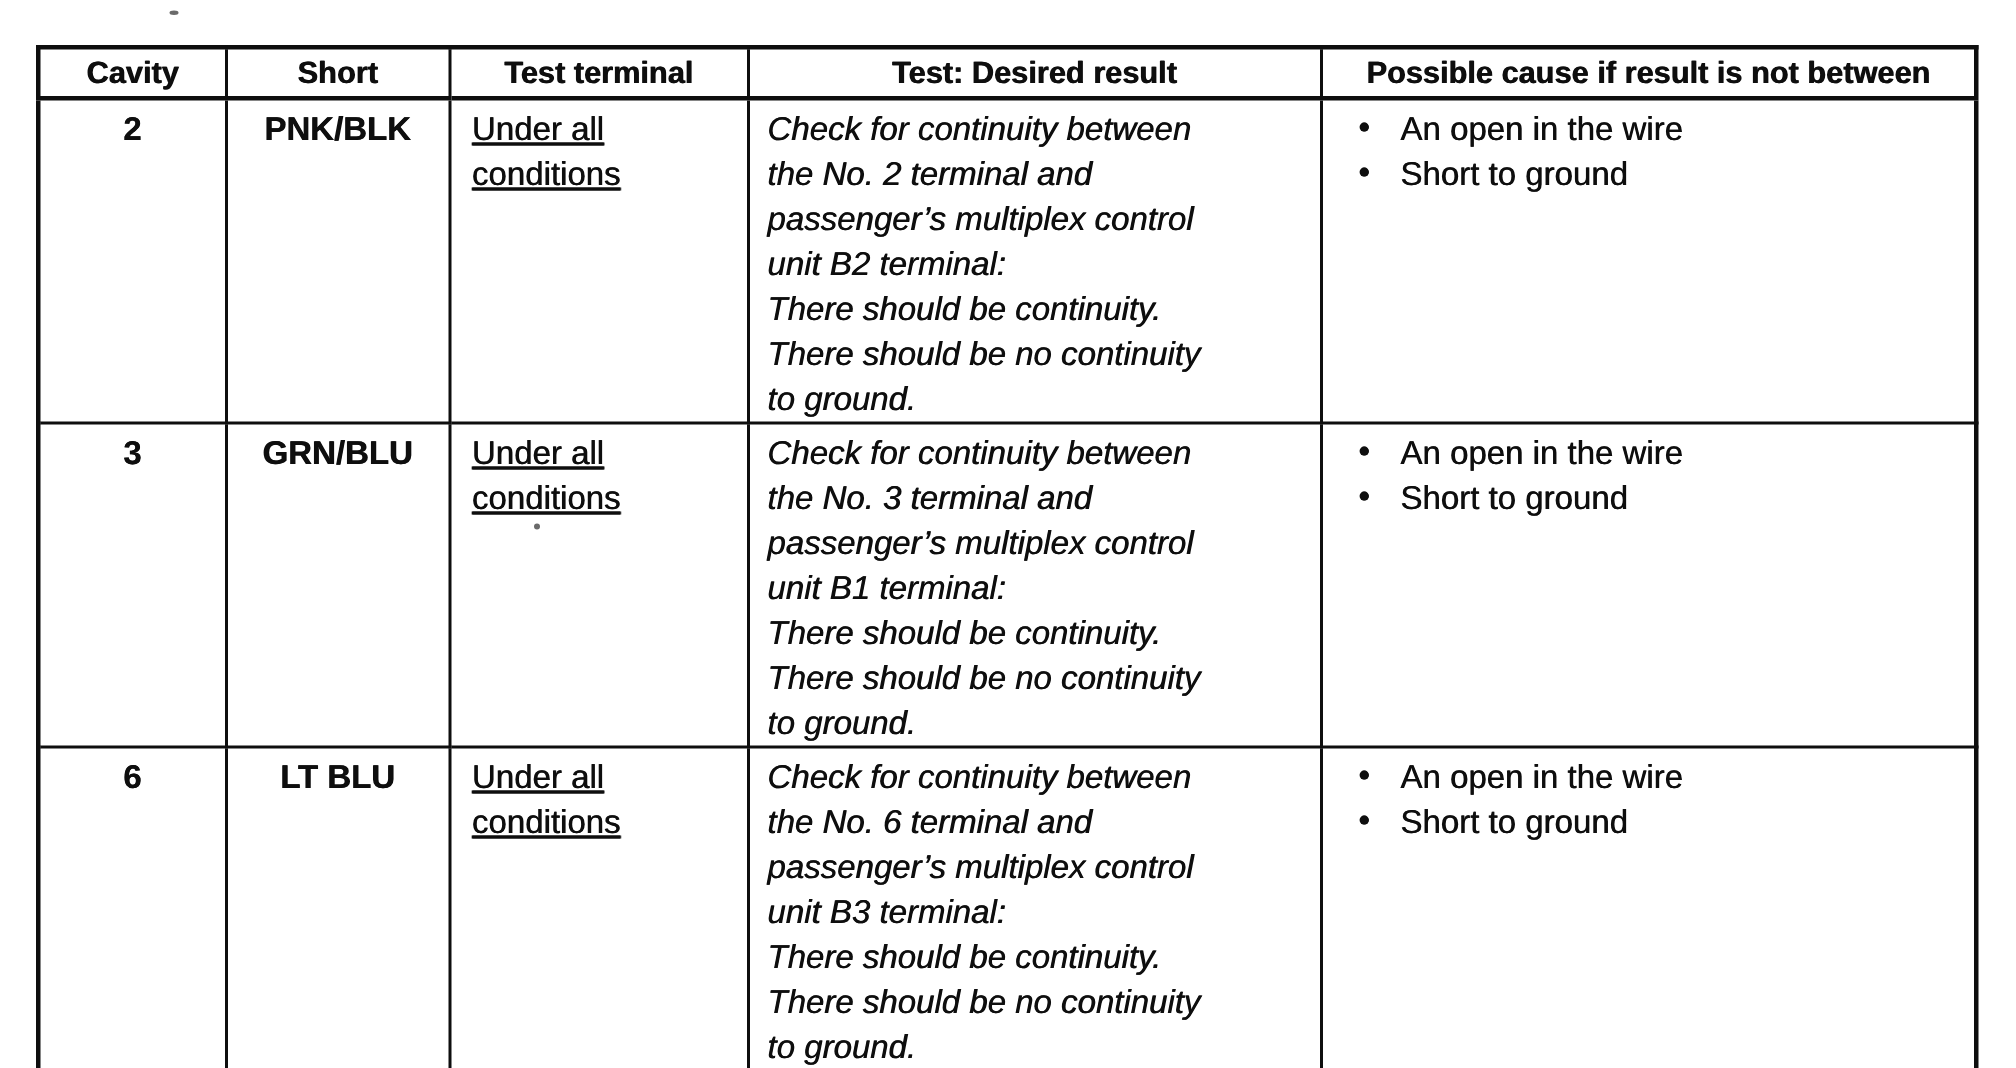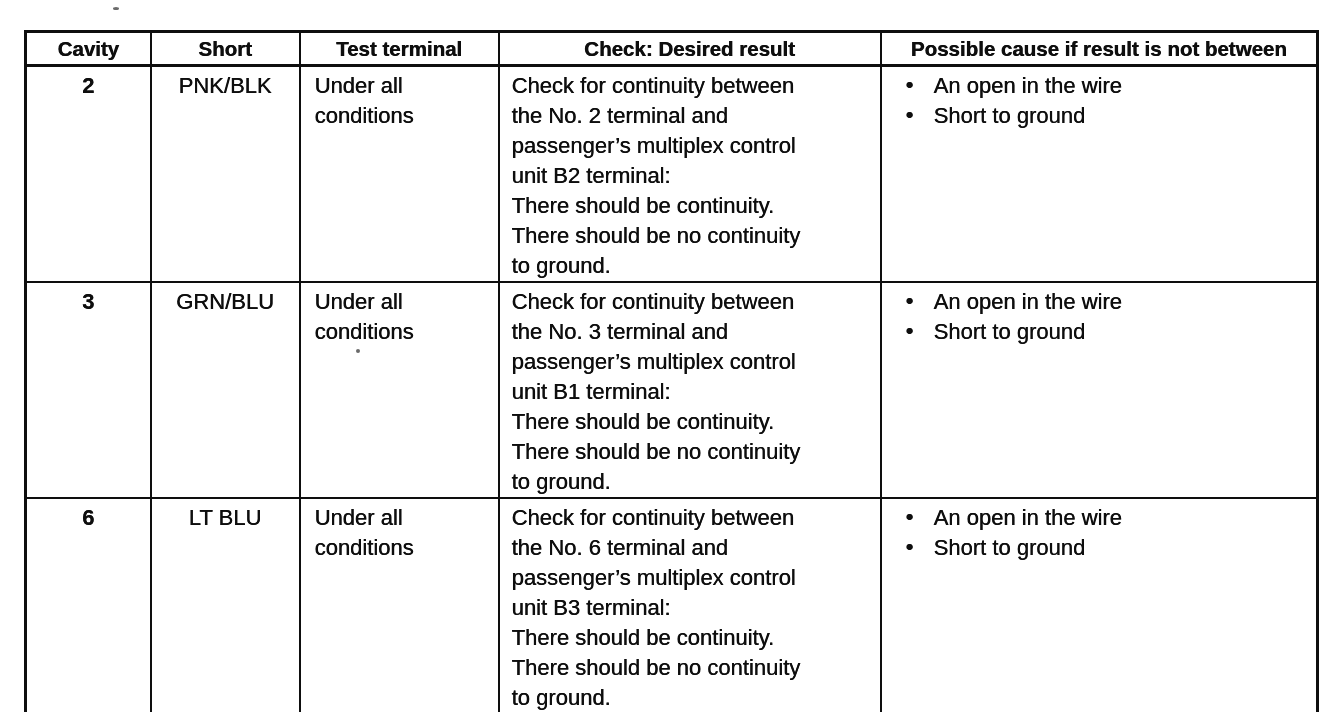--- a/index.html
+++ b/index.html
@@ -55,29 +55,32 @@
   tr.data-row {
     height: 209px;
   }
   td.c-cavity {
     text-align: center;
     font-weight: bold;
     text-shadow: 0.2px 0 0 currentColor;
   }
   td.c-wire {
     text-align: center;
+    font-weight: bold;
   }
   td.c-cond {
     padding-left: 14px;
     white-space: pre-line;
+    text-decoration: underline;
   }
   td.c-result {
     padding-left: 12px;
     padding-right: 4px;
     white-space: pre-line;
+    font-style: italic;
   }
   td.c-cause {
     padding-left: 22px;
   }
   ul.cause-list {
     list-style: none;
     margin: 0;
     padding: 0;
   }
   ul.cause-list li {
@@ -112,21 +115,21 @@
       <col style="width:149px">
       <col style="width:199px">
       <col style="width:382px">
       <col style="width:437px">
     </colgroup>
     <thead>
       <tr class="header-row">
         <th>Cavity</th>
         <th>Short</th>
         <th>Test terminal</th>
-        <th>Check: Desired result</th>
+        <th>Test: Desired result</th>
         <th>Possible cause if result is not between</th>
       </tr>
     </thead>
     <tbody>
 
       <tr class="data-row">
         <td class="c-cavity">2</td>
         <td class="c-wire">PNK/BLK</td>
         <td class="c-cond">Under all
 conditions</td>

